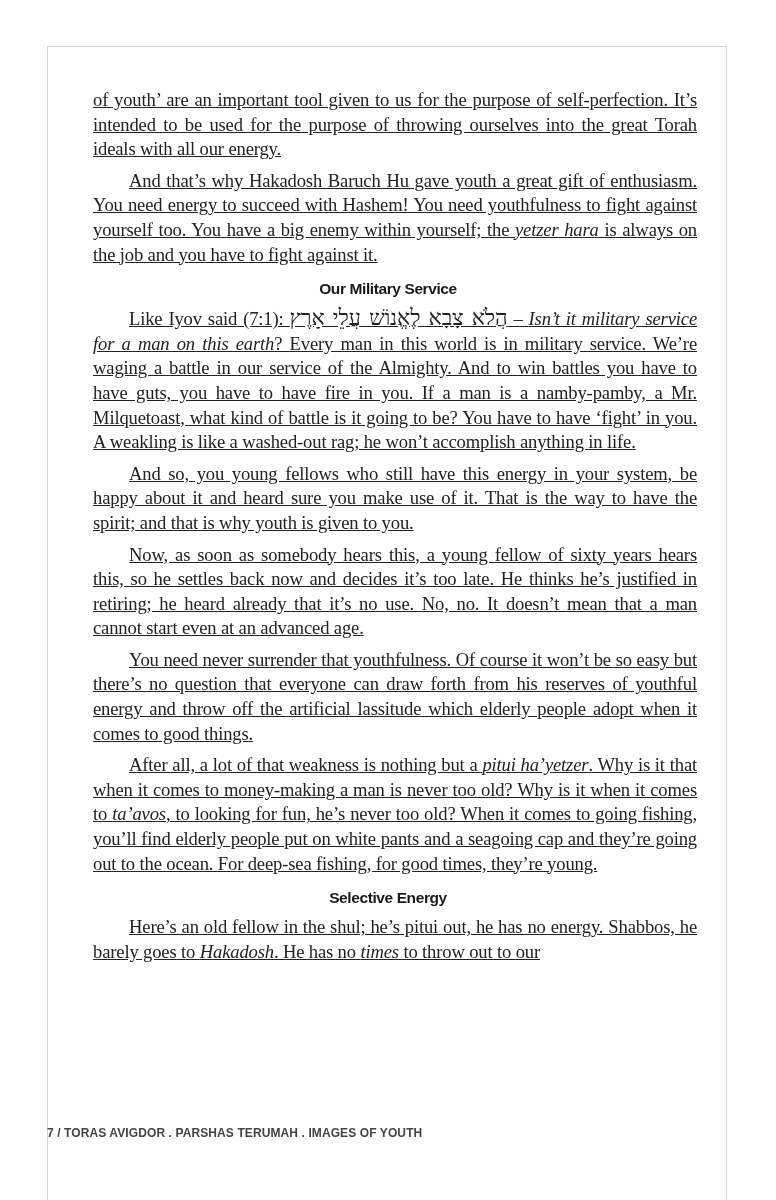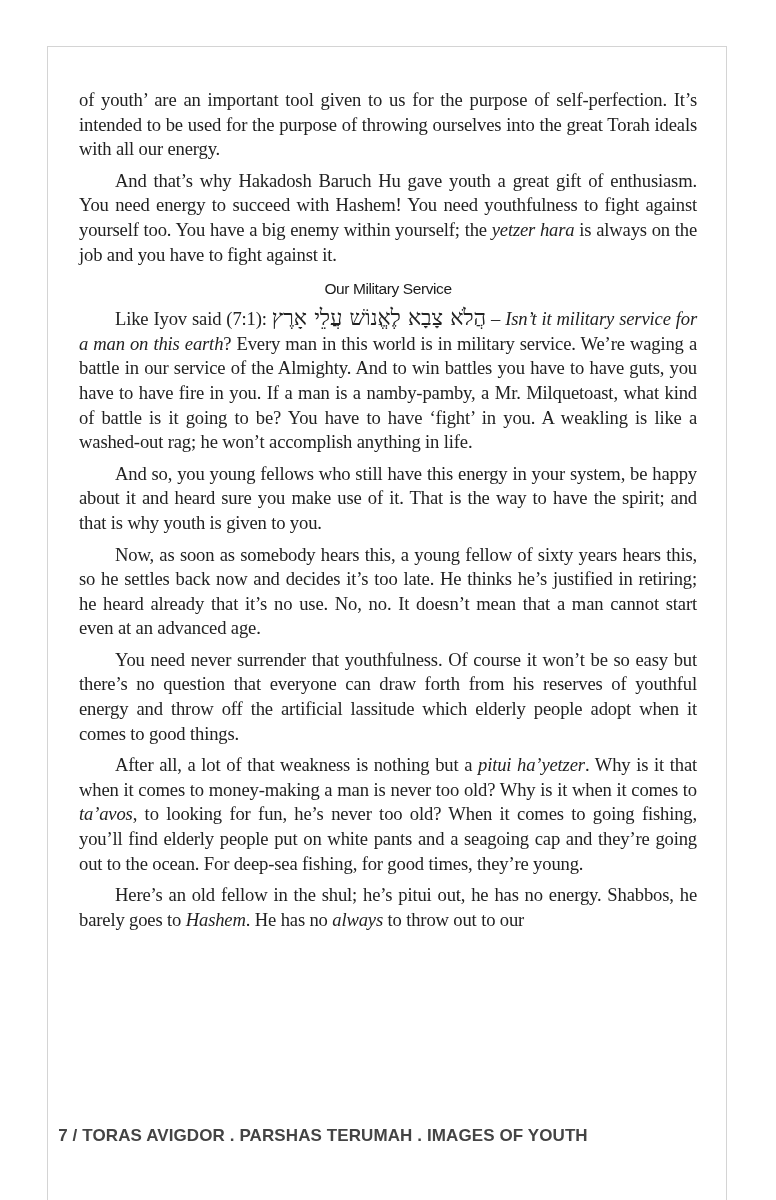--- a/index.html
+++ b/index.html
@@ -30,55 +30,55 @@
       top: 88px;
       width: 618px;
       font-family: "Liberation Serif", "DejaVu Serif", serif;
       font-size: 18.6px;
       line-height: 24.6px;
       color: #222;
       text-align: justify;
       letter-spacing: -0.15px;
     }
     .content p {
-      margin: 0 0 7px 0;
+      margin: 0 0 7px 14px;
       text-indent: 36px;
       hyphens: none;
+      text-decoration: underline;
     }
     .content p.noindent {
       text-indent: 0;
     }
     .content em {
       font-style: italic;
     }
     .content h2 {
       margin: 12px 0 7px 0;
       font-family: "Liberation Sans", "DejaVu Sans", sans-serif;
-      font-weight: normal;
+      font-weight: bold;
       font-size: 15.5px;
       line-height: 20px;
       text-align: center;
       color: #1a1a1a;
       letter-spacing: -0.4px;
     }
     .hebrew {
       font-family: "DejaVu Serif", serif;
       font-size: 22px;
       direction: rtl;
       unicode-bidi: isolate;
     }
     .footer {
       position: absolute;
       left: 47px;
       width: 552px;
       top: 1126px;
-      text-align: center;
       font-family: "Liberation Sans", "DejaVu Sans", sans-serif;
       font-weight: bold;
-      font-size: 17px;
+      font-size: 12px;
       color: #444;
       letter-spacing: 0.1px;
     }
   </style>
 </head>
 <body>
 
 <div class="page"></div>
 
 <div class="content">
@@ -95,18 +95,19 @@
 
   <p><span>And so, you young fellows who still have this energy in your system, be happy about it and heard sure you make use of it. That is the way to have the spirit; and that is why youth is given to you.</span></p>
 
 
   <p><span>Now, as soon as somebody hears this, a young fellow of sixty years hears this, so he settles back now and decides it’s too late. He thinks he’s justified in retiring; he heard already that it’s no use. No, no. It doesn’t mean that a man cannot start even at an advanced age.</span></p>
 
   <p><span>You need never surrender that youthfulness. Of course it won’t be so easy but there’s no question that everyone can draw forth from his reserves of youthful energy and throw off the artificial lassitude which elderly people adopt when it comes to good things.</span></p>
 
   <p><span>After all, a lot of that weakness is nothing but a </span><em>pitui ha’yetzer</em><span>. Why is it that when it comes to money-making a man is never too old? Why is it when it comes to </span><em>ta’avos</em><span>, to looking for fun, he’s never too old? When it comes to going fishing, you’ll find elderly people put on white pants and a seagoing cap and they’re going out to the ocean. For deep-sea fishing, for good times, they’re young.</span></p>
 
+  <h2>Selective Energy</h2>
 
-  <p><span>Here’s an old fellow in the shul; he’s pitui out, he has no energy. Shabbos, he barely goes to </span><em>Hashem</em><span>. He has no </span><em>always</em><span> to throw out to our</span></p>
+  <p><span>Here’s an old fellow in the shul; he’s pitui out, he has no energy. Shabbos, he barely goes to </span><em>Hakadosh</em><span>. He has no </span><em>times</em><span> to throw out to our</span></p>
 
 </div>
 
 <div class="footer">7 / TORAS AVIGDOR . PARSHAS TERUMAH . IMAGES OF YOUTH</div>
 
 </body></html>

